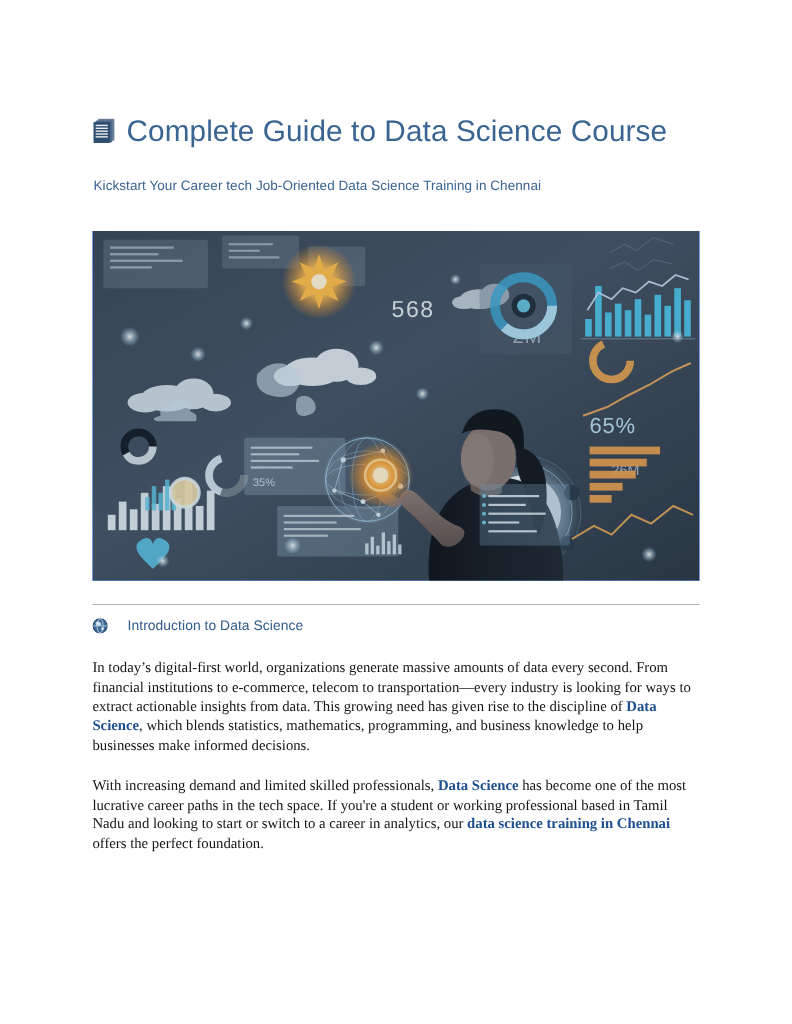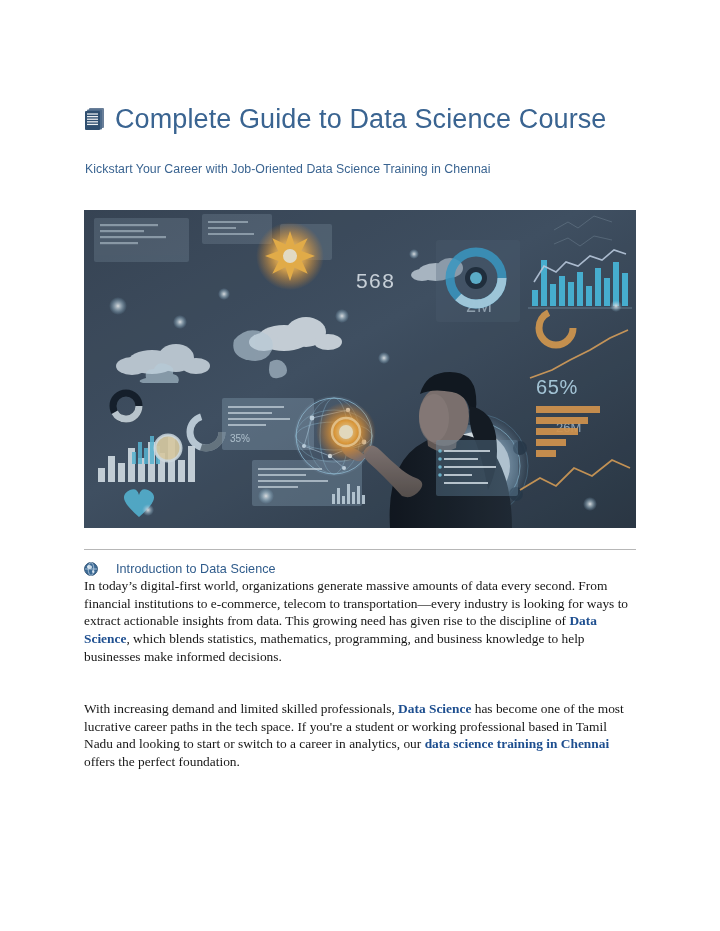--- a/index.html
+++ b/index.html
@@ -100,22 +100,22 @@
 
   
   .para {
     font-family: "Liberation Serif", serif;
     font-size: 13.4px;
     line-height: 17.6px;
     color: #161616;
     text-align: left;
     margin: 0;
   }
-  .para.first { }
-  .para.second { margin-top: 35px; }
+  .para.first { margin-top: 21px; }
+  .para.second { margin-top: 19px; }
   .accent {
     font-weight: bold;
     color: #1d4e8f;
   }
 </style>
 </head>
 <body>
 
 <div class="page">
   <div class="content">
@@ -131,21 +131,21 @@
             <rect x="3" y="9" width="11" height="1.25"></rect>
             <rect x="3" y="11.6" width="11" height="1.25"></rect>
             <rect x="3" y="14.2" width="11" height="1.25"></rect>
             <rect x="3" y="16.8" width="11" height="1.25"></rect>
           </g>
         </svg>
       </span>
       <h1 class="doc-title">Complete Guide to Data Science Course</h1>
     </div>
 
-    <div class="doc-subtitle">Kickstart Your Career with Job-Oriented Data Science Training in Chennai</div>
+    <div class="doc-subtitle">Kickstart Your Career tech Job-Oriented Data Science Training in Chennai</div>
 
     <div class="hero">
       <svg class="hero-canvas" viewBox="0 0 552 318" preserveAspectRatio="none" xmlns="http://www.w3.org/2000/svg">
         <defs>
           <linearGradient id="bgGrad" x1="0" y1="0" x2="1" y2="1">
             <stop offset="0%" stop-color="#3d4b5c"></stop>
             <stop offset="45%" stop-color="#47586b"></stop>
             <stop offset="100%" stop-color="#2f3c4a"></stop>
           </linearGradient>
           <radialGradient id="sunGlow" cx="50%" cy="50%" r="50%">

